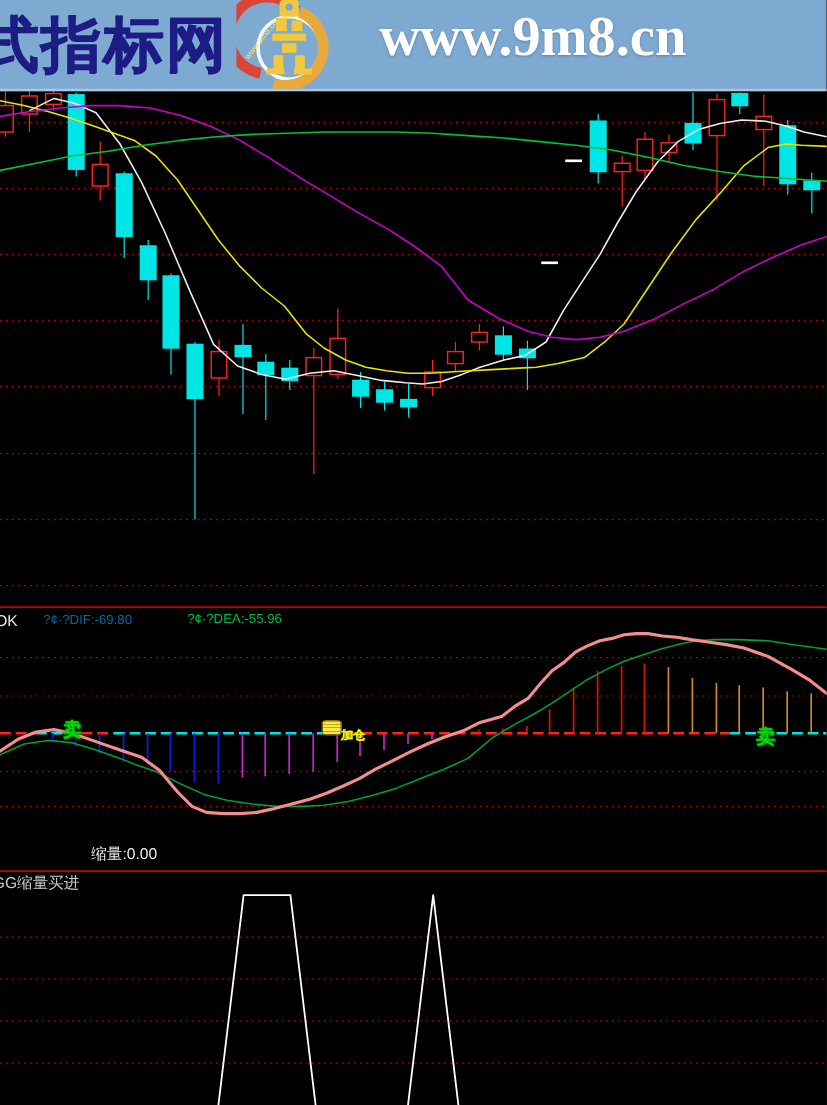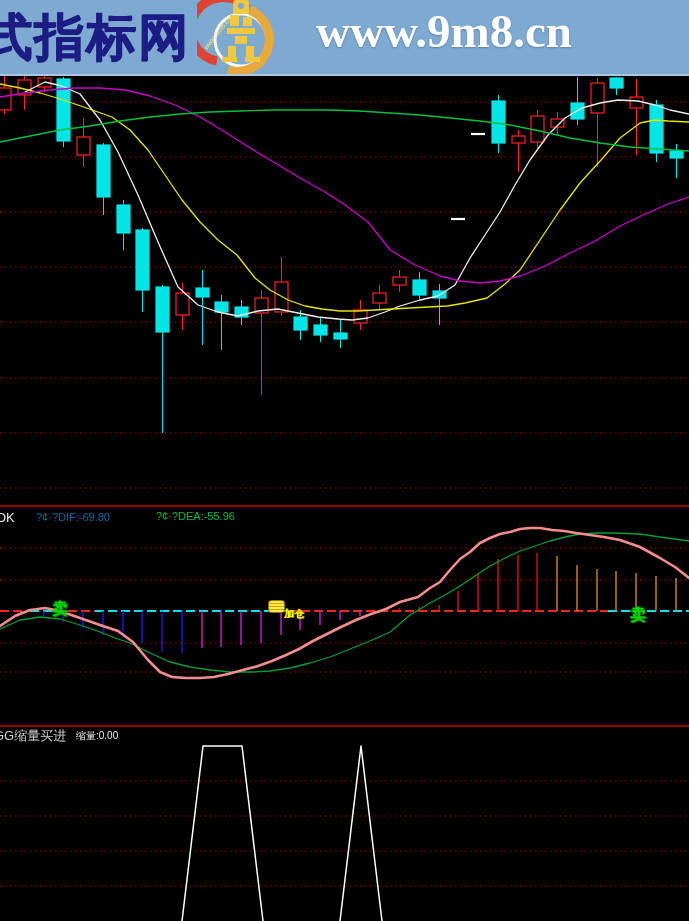--- a/index.html
+++ b/index.html
@@ -40,21 +40,21 @@
   .sell-left {left:52px;top:601px;}
   .sell-right{left:630px;top:607px;}
   .marker-add{left:284px;top:595px;color:#ffff00;font-size:10px;font-weight:bold;
     text-shadow:1px 0 #b8b800;margin-top:14px;}
   .coin-icon{
     position:absolute;left:268px;top:600px;width:15px;height:11px;z-index:3;
     background:repeating-linear-gradient(180deg,#ffe84a 0 2px,#c9a800 2px 3px);
     border:1px solid #8a7400;border-radius:4px/3px;
   }
   .vol-lab-name{left:-6px;top:729px;color:#cfcfcf;font-size:13px;}
-  .vol-lab-val{left:76px;top:731px;color:#eeeeee;font-size:10px;}
+  .vol-lab-val{left:76px;top:705px;color:#eeeeee;font-size:13px;}
 </style>
 </head>
 <body>
 
 <div class="screen">
 
   <svg class="chart-svg" width="689" height="921" viewBox="0 0 689 921">
       <g>
         <line x1="0" y1="102" x2="689" y2="102" stroke="#b40000" stroke-width="1" stroke-dasharray="1.5 3.5"></line>
         <line x1="0" y1="157" x2="689" y2="157" stroke="#b40000" stroke-width="1" stroke-dasharray="1.5 3.5"></line>

